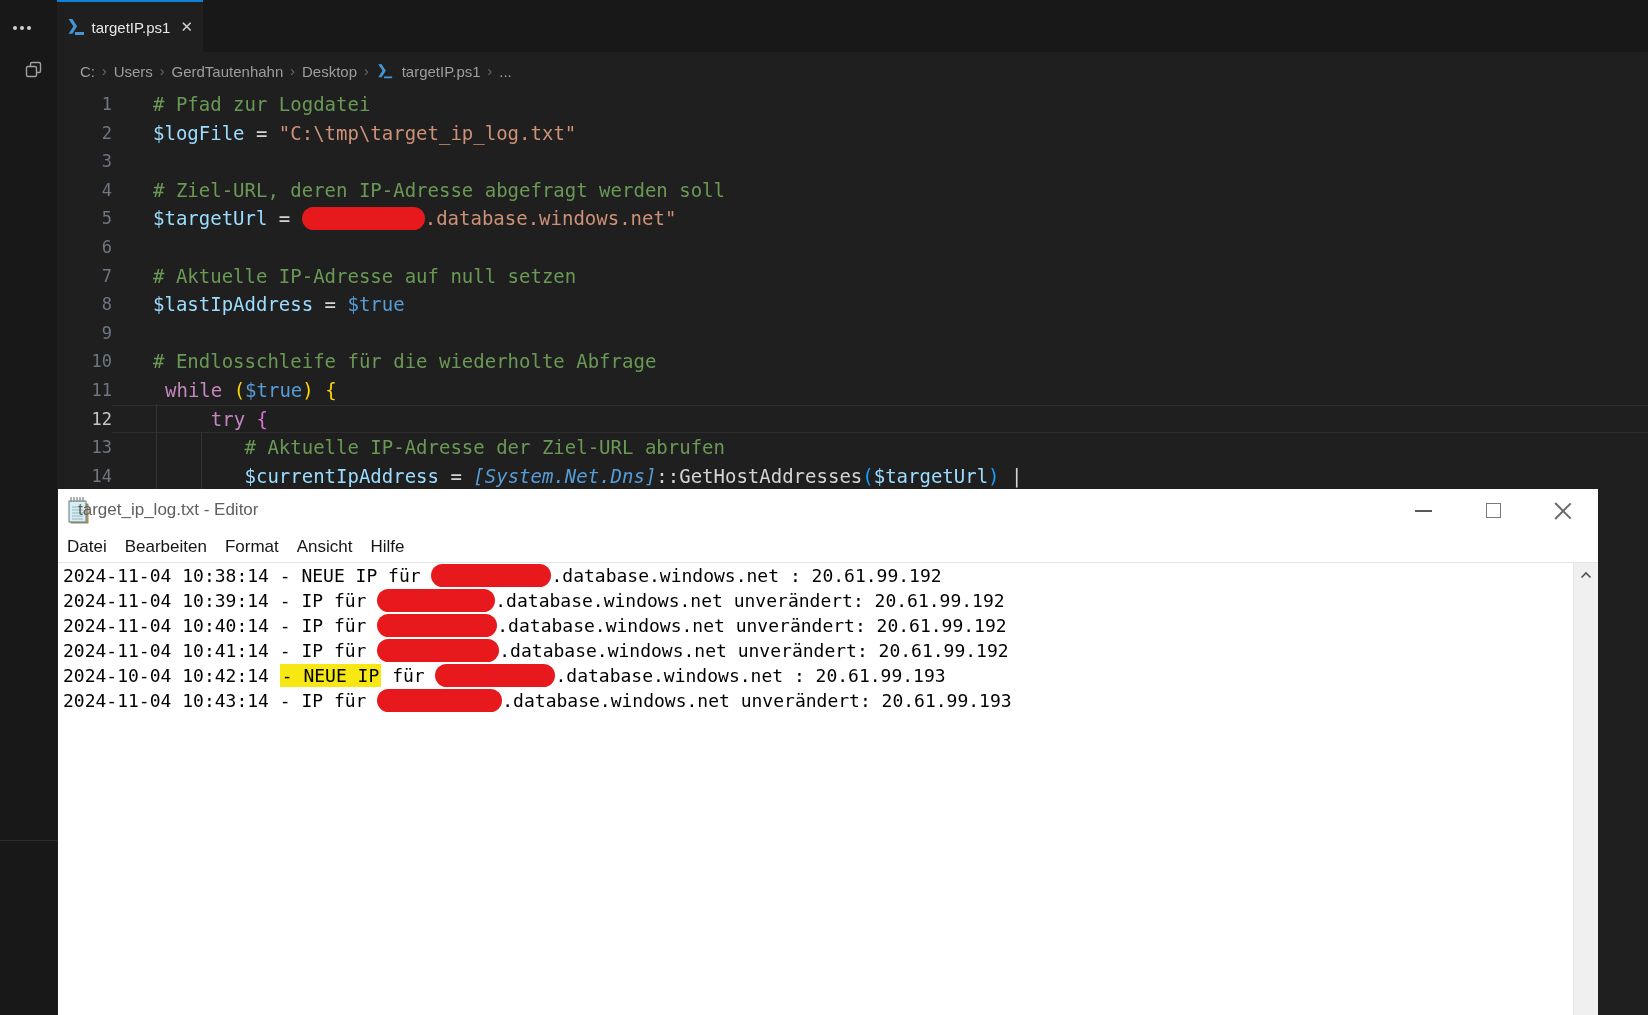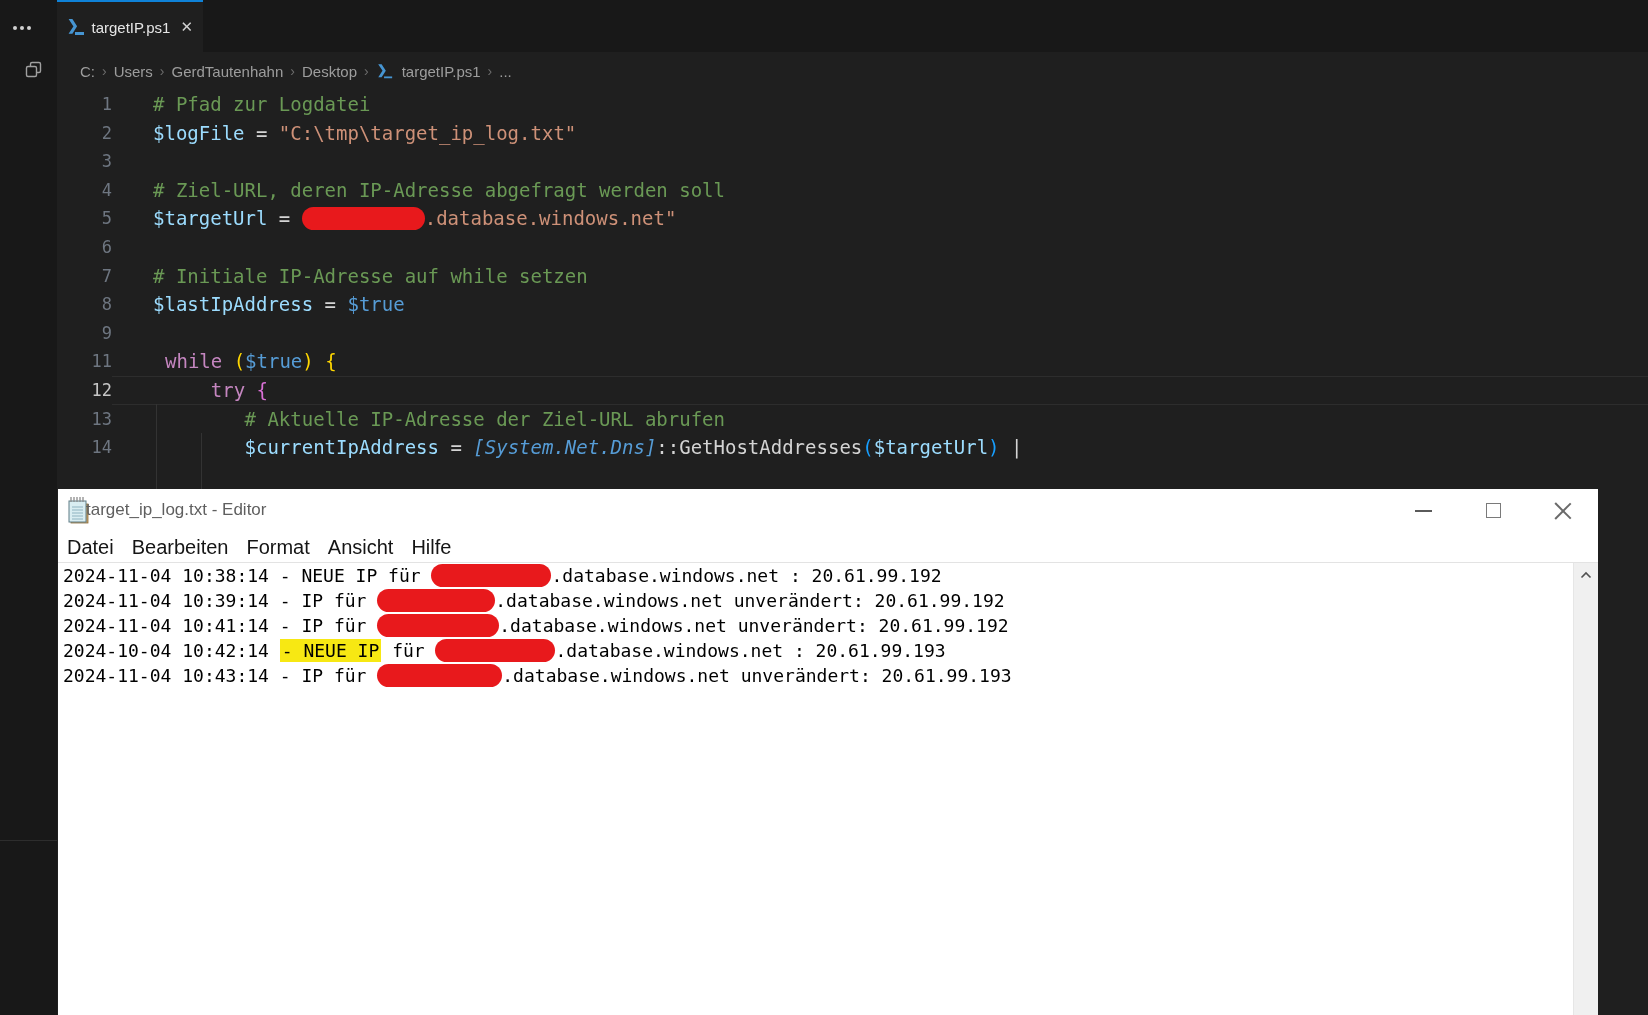--- a/index.html
+++ b/index.html
@@ -45,34 +45,34 @@
   .tk-type{color:#569cd6;font-style:italic;}   .tk-meth{color:#d4d4d4;}
   .tk-b1{color:#ffd700;}     .tk-b2{color:#da70d6;}  .tk-b3{color:#179fff;}
   .redact{display:inline-block;height:23px;background:#e8191c;border-radius:12px;
           vertical-align:-5px;}
   .indent-guide{position:absolute;width:1px;background:#333333;}
 
   
   .notepad{position:absolute;left:58px;top:489px;width:1540px;height:526px;background:#ffffff;}
   .np-titlebar{position:absolute;left:0;top:0;right:0;height:43px;cursor:default;}
   .np-title-icon{position:absolute;left:8px;top:7px;}
-  .np-title{position:absolute;left:28px;top:11px;font-size:17px;color:#5f5f5f;white-space:nowrap;}
+  .np-title{position:absolute;left:20px;top:11px;font-size:17px;color:#5f5f5f;white-space:nowrap;}
   .np-controls{position:absolute;right:0;top:0;height:43px;display:flex;}
   .np-ctrl{width:70px;height:43px;display:flex;align-items:center;justify-content:center;
            cursor:pointer;}
   .glyph-min{width:17px;height:2px;background:#5a5a5a;}
   .glyph-max{width:15px;height:15px;border:1.5px solid #7a7a7a;box-sizing:border-box;}
   .glyph-close{position:relative;width:18px;height:18px;}
   .glyph-close::before,.glyph-close::after{content:"";position:absolute;left:8.2px;top:-2px;
            width:1.6px;height:22px;background:#6a6a6a;}
   .glyph-close::before{transform:rotate(45deg);} .glyph-close::after{transform:rotate(-45deg);}
 
   .np-menubar{position:absolute;left:0;top:43px;right:0;height:31px;display:flex;
               align-items:center;border-bottom:1px solid #e3e3e3;box-sizing:border-box;
-              font-size:20px;color:#151515;}
+              font-size:17px;color:#151515;}
   .np-menu-item{padding:0 9px;cursor:pointer;white-space:nowrap;}
 
   .np-content{position:absolute;left:0;top:74px;right:0;bottom:0;overflow:hidden;
               font-family:"DejaVu Sans Mono",monospace;font-size:18px;color:#000;}
   .log-line{height:25px;line-height:25px;white-space:pre;padding-left:5px;}
   .log-redact{display:inline-block;height:23px;background:#e8191c;border-radius:12px;
               vertical-align:-5px;}
   .log-hl{background:#f7e813;color:#000;padding:1px 2px;}
 
   .np-scrollbar{position:absolute;top:74px;right:0;width:25px;bottom:0;background:#f0f0f0;
@@ -122,23 +122,24 @@
 
     <div class="code-area">
       <div class="indent-guide" style="left:156px;top:314px;height:86px;"></div>
       <div class="indent-guide" style="left:201px;top:343px;height:58px;"></div>
     <div class="code-line"><span class="gutter">1</span><span class="code-text"><span class="tk-comment"># Pfad zur Logdatei</span></span></div>
         <div class="code-line"><span class="gutter">2</span><span class="code-text"><span class="tk-var">$logFile</span><span class="tk-op"> = </span><span class="tk-str">"C:\tmp\target_ip_log.txt"</span></span></div>
         <div class="code-line"><span class="gutter">3</span><span class="code-text"></span></div>
         <div class="code-line"><span class="gutter">4</span><span class="code-text"><span class="tk-comment"># Ziel-URL, deren IP-Adresse abgefragt werden soll</span></span></div>
         <div class="code-line"><span class="gutter">5</span><span class="code-text"><span class="tk-var">$targetUrl</span><span class="tk-op"> = </span><span class="redact" style="width: 123px;"></span><span class="tk-str">.database.windows.net"</span></span></div>
         <div class="code-line"><span class="gutter">6</span><span class="code-text"></span></div>
-        <div class="code-line"><span class="gutter">7</span><span class="code-text"><span class="tk-comment"># Initiale IP-Adresse auf while setzen</span></span></div>
+        <div class="code-line"><span class="gutter">7</span><span class="code-text"><span class="tk-comment"># Aktuelle IP-Adresse auf null setzen</span></span></div>
         <div class="code-line"><span class="gutter">8</span><span class="code-text"><span class="tk-var">$lastIpAddress</span><span class="tk-op"> = </span><span class="tk-const">$true</span></span></div>
         <div class="code-line"><span class="gutter">9</span><span class="code-text"></span></div>
+        <div class="code-line"><span class="gutter">10</span><span class="code-text"><span class="tk-comment"># Endlosschleife für die wiederholte Abfrage</span></span></div>
         <div class="code-line"><span class="gutter">11</span><span class="code-text"><span class="tk-kw">while </span><span class="tk-b1">(</span><span class="tk-const">$true</span><span class="tk-b1">)</span><span class="tk-op"> </span><span class="tk-b1">{</span></span></div>
         <div class="code-line active"><span class="gutter">12</span><span class="code-text"><span class="tk-op">    </span><span class="tk-kw">try </span><span class="tk-b2">{</span></span></div>
         <div class="code-line"><span class="gutter">13</span><span class="code-text"><span class="tk-op">        </span><span class="tk-comment"># Aktuelle IP-Adresse der Ziel-URL abrufen</span></span></div>
         <div class="code-line"><span class="gutter">14</span><span class="code-text"><span class="tk-op">        </span><span class="tk-var">$currentIpAddress</span><span class="tk-op"> = </span><span class="tk-type">[System.Net.Dns]</span><span class="tk-op">::</span><span class="tk-meth">GetHostAddresses</span><span class="tk-b3">(</span><span class="tk-var">$targetUrl</span><span class="tk-b3">)</span><span class="tk-op"> |</span></span></div>
       </div>
   </div>
 
   <div class="notepad">
     <div class="np-titlebar">
       <span class="np-title-icon">
@@ -179,20 +180,21 @@
         <span class="np-menu-item">Datei</span>
         <span class="np-menu-item">Bearbeiten</span>
         <span class="np-menu-item">Format</span>
         <span class="np-menu-item">Ansicht</span>
         <span class="np-menu-item">Hilfe</span>
       </div>
 
     <div class="np-content">
         <div class="log-line"><span>2024-11-04 10:38:14 - NEUE IP für </span><span class="log-redact" style="width: 120px;"></span><span>.database.windows.net : 20.61.99.192</span></div>
         <div class="log-line"><span>2024-11-04 10:39:14 - IP für </span><span class="log-redact" style="width: 118px;"></span><span>.database.windows.net unverändert: 20.61.99.192</span></div>
+        <div class="log-line"><span>2024-11-04 10:40:14 - IP für </span><span class="log-redact" style="width: 120px;"></span><span>.database.windows.net unverändert: 20.61.99.192</span></div>
         <div class="log-line"><span>2024-11-04 10:41:14 - IP für </span><span class="log-redact" style="width: 122px;"></span><span>.database.windows.net unverändert: 20.61.99.192</span></div>
         <div class="log-line"><span>2024-10-04 10:42:14 </span><span class="log-hl">- NEUE IP</span><span> für </span><span class="log-redact" style="width: 120px;"></span><span>.database.windows.net : 20.61.99.193</span></div>
         <div class="log-line"><span>2024-11-04 10:43:14 - IP für </span><span class="log-redact" style="width: 125px;"></span><span>.database.windows.net unverändert: 20.61.99.193</span></div>
       </div>
 
     <div class="np-scrollbar">
       <div class="np-scroll-up">
         <svg width="12" height="8" viewBox="0 0 12 8">
           <polyline points="1.5,6.5 6,2 10.5,6.5" fill="none" stroke="#515151" stroke-width="1.6"></polyline>
         </svg>

